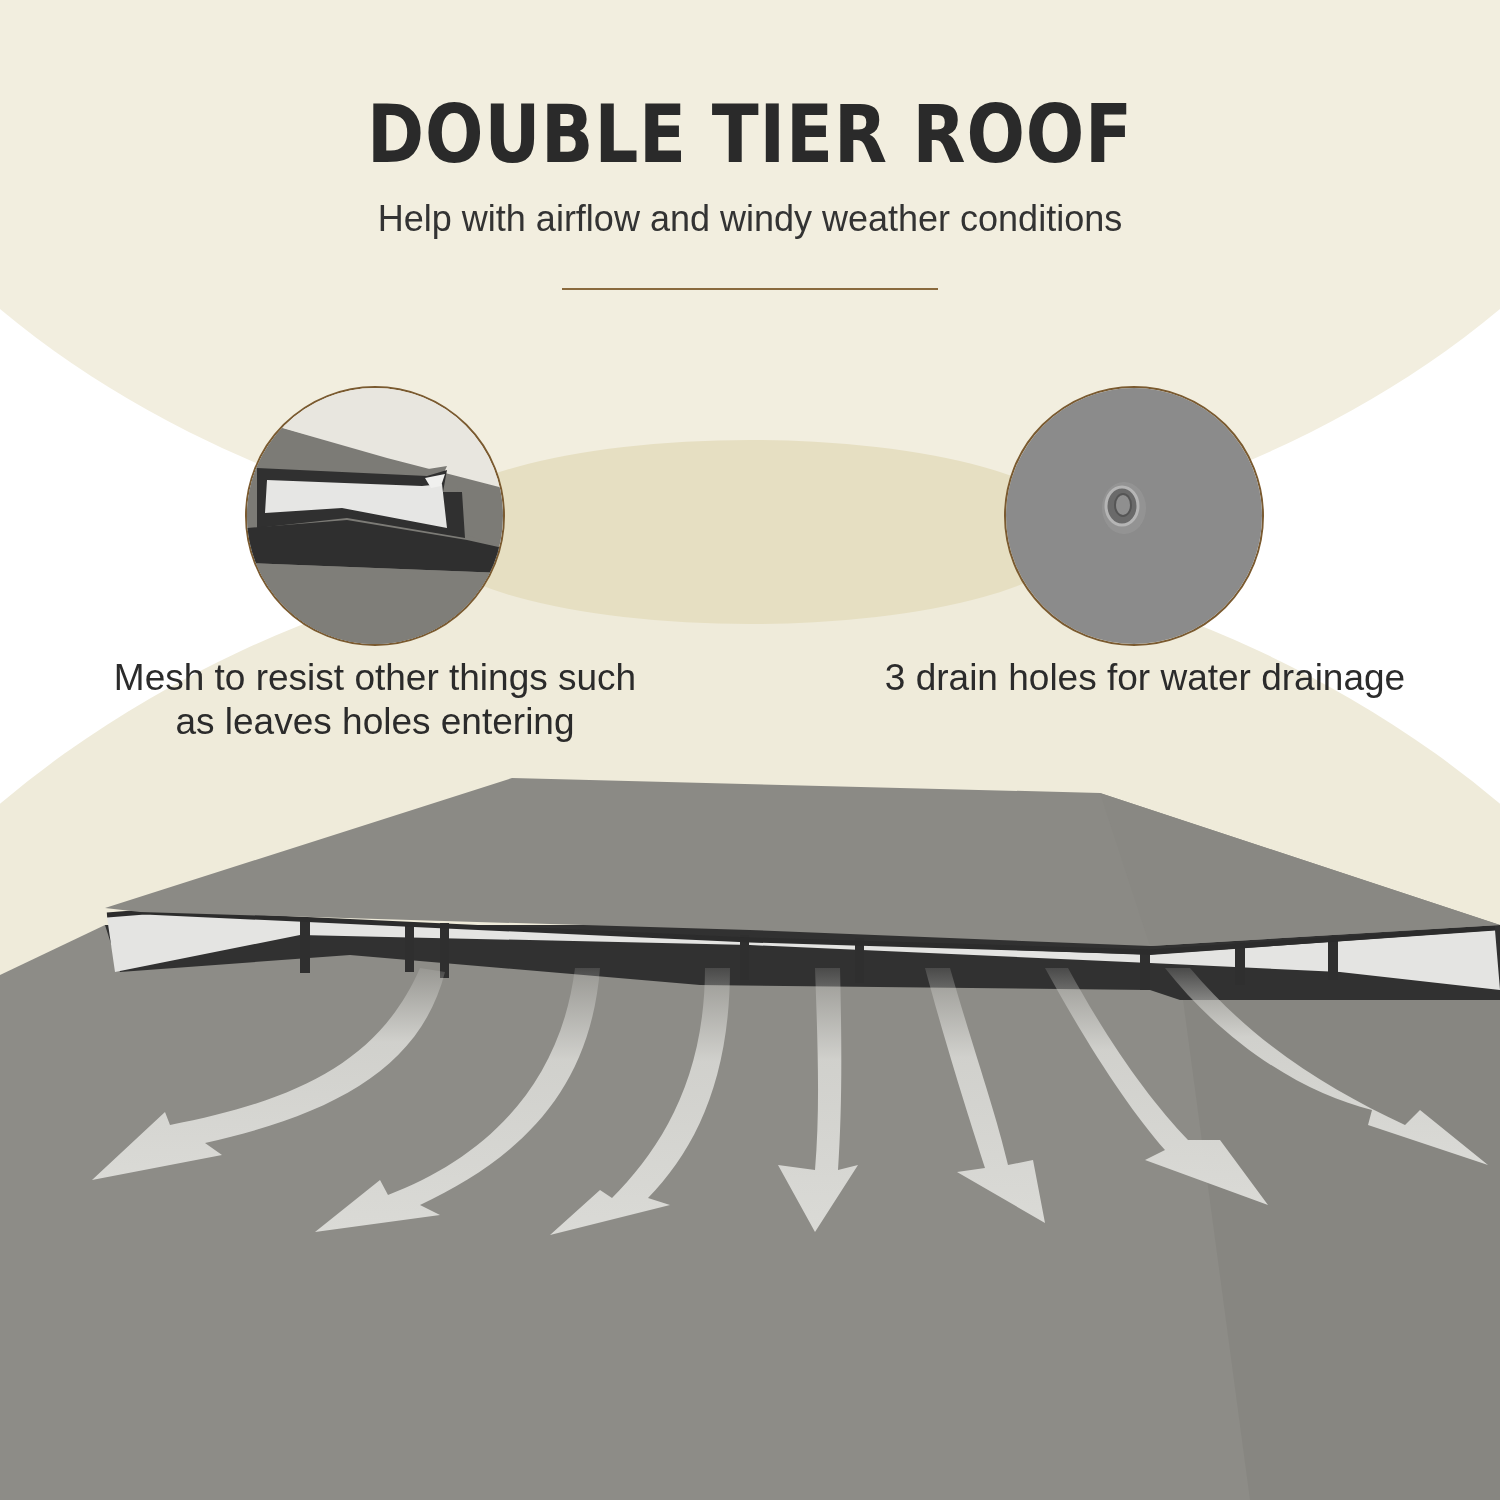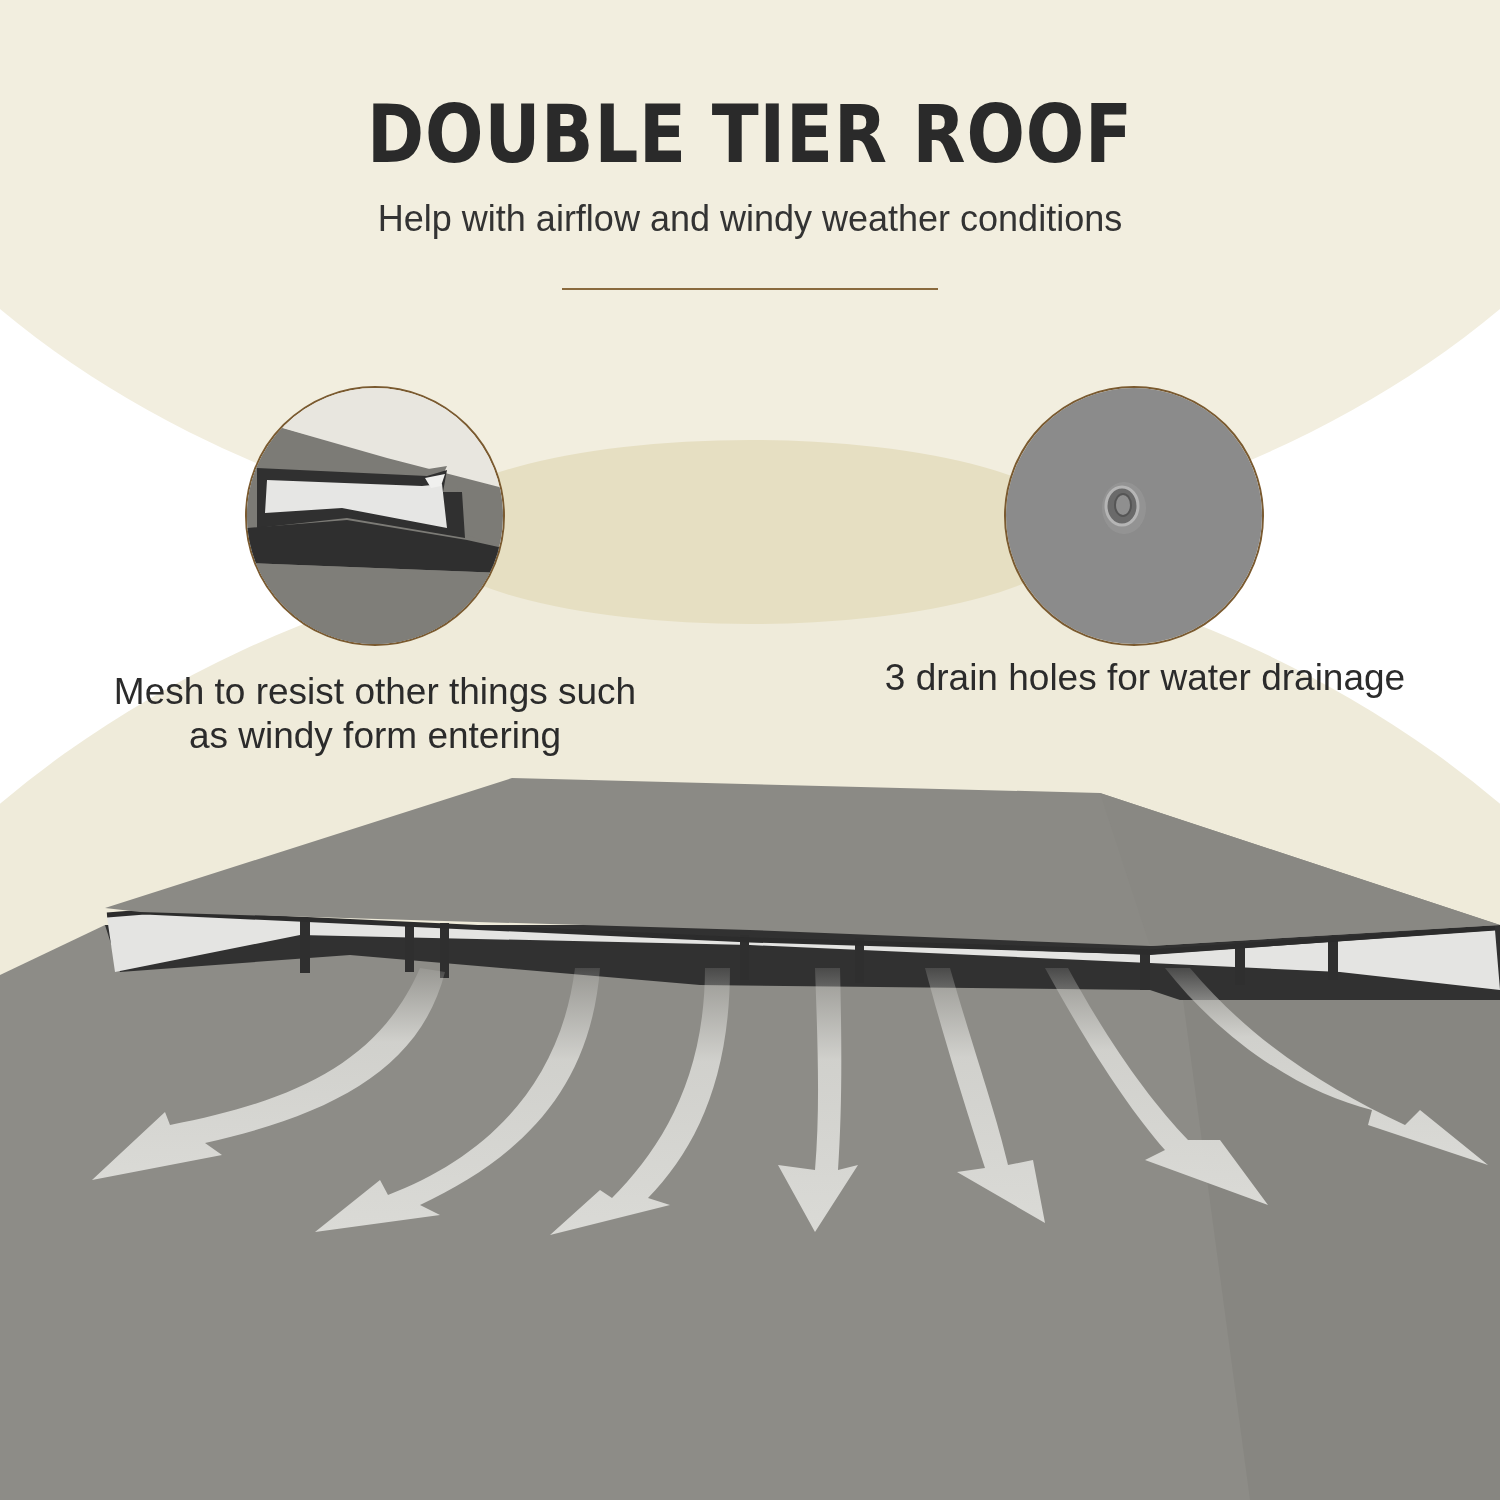--- a/index.html
+++ b/index.html
@@ -2,21 +2,21 @@
 <html><head>
 <meta charset="utf-8">
 <style>
   html, body { margin: 0; padding: 0; }
   body { width: 1500px; height: 1500px; position: relative; overflow: hidden; background: #ffffff; font-family: "Liberation Sans", sans-serif; }
   .bg-layer { position: absolute; left: 0; top: 0; width: 1500px; height: 1500px; }
   .title { position: absolute; left: 0; width: 1500px; top: 88px; text-align: center; font-size: 80px; font-weight: bold; color: #2a2a2a; letter-spacing: 1px; font-family: "DejaVu Sans", sans-serif; transform: scaleX(0.86); }
   .subtitle { position: absolute; left: 0; width: 1500px; top: 198px; text-align: center; font-size: 36px; color: #333333; font-family: "Liberation Sans", sans-serif; }
   .divider { position: absolute; left: 562px; top: 288px; width: 376px; height: 2px; background: #8a6a3e; }
   .callout { position: absolute; text-align: center; font-size: 37px; line-height: 44px; color: #2b2b2b; font-family: "Liberation Sans", sans-serif; }
-  .callout.left { left: 60px; width: 630px; top: 656px; margin-top: 14px; }
+  .callout.left { left: 60px; width: 630px; top: 656px; }
   .callout.right { left: 840px; width: 610px; top: 656px; }
   .circle { position: absolute; border-radius: 50%; border: 2px solid #7a5a30; overflow: hidden; }
   .circle svg { display: block; }
   .roof { position: absolute; left: 0; top: 770px; width: 1500px; height: 730px; }
 </style>
 </head>
 <body>
 
 <svg class="bg-layer" viewBox="0 0 1500 1500" width="1500" height="1500">
 
@@ -49,21 +49,21 @@
   <svg width="256" height="256" viewBox="0 0 256 256">
     <rect width="256" height="256" fill="#8b8b8b"></rect>
     <ellipse cx="118" cy="120" rx="22" ry="26" fill="#9a9a9a" opacity="0.6"></ellipse>
     <ellipse cx="116" cy="118" rx="16" ry="19" fill="#6a6a6a" stroke="#b5b5b5" stroke-width="3"></ellipse>
     <ellipse cx="117" cy="117" rx="8" ry="11" fill="#8f8f8f" stroke="#555" stroke-width="2"></ellipse>
   </svg>
 </div>
 
 <div class="callout left">
   <div>Mesh to resist other things such</div>
-  <div>as windy form entering</div>
+  <div>as leaves holes entering</div>
 </div>
 <div class="callout right">3 drain holes for water drainage</div>
 
 <svg class="roof" viewBox="0 770 1500 730" width="1500" height="730">
   <defs>
     <linearGradient id="arrowFade" x1="0" y1="0" x2="0" y2="1">
       <stop offset="0" stop-color="#d8d8d4" stop-opacity="0.15"></stop>
       <stop offset="0.35" stop-color="#d8d8d4" stop-opacity="0.9"></stop>
       <stop offset="1" stop-color="#dadad6" stop-opacity="1"></stop>
     </linearGradient>

